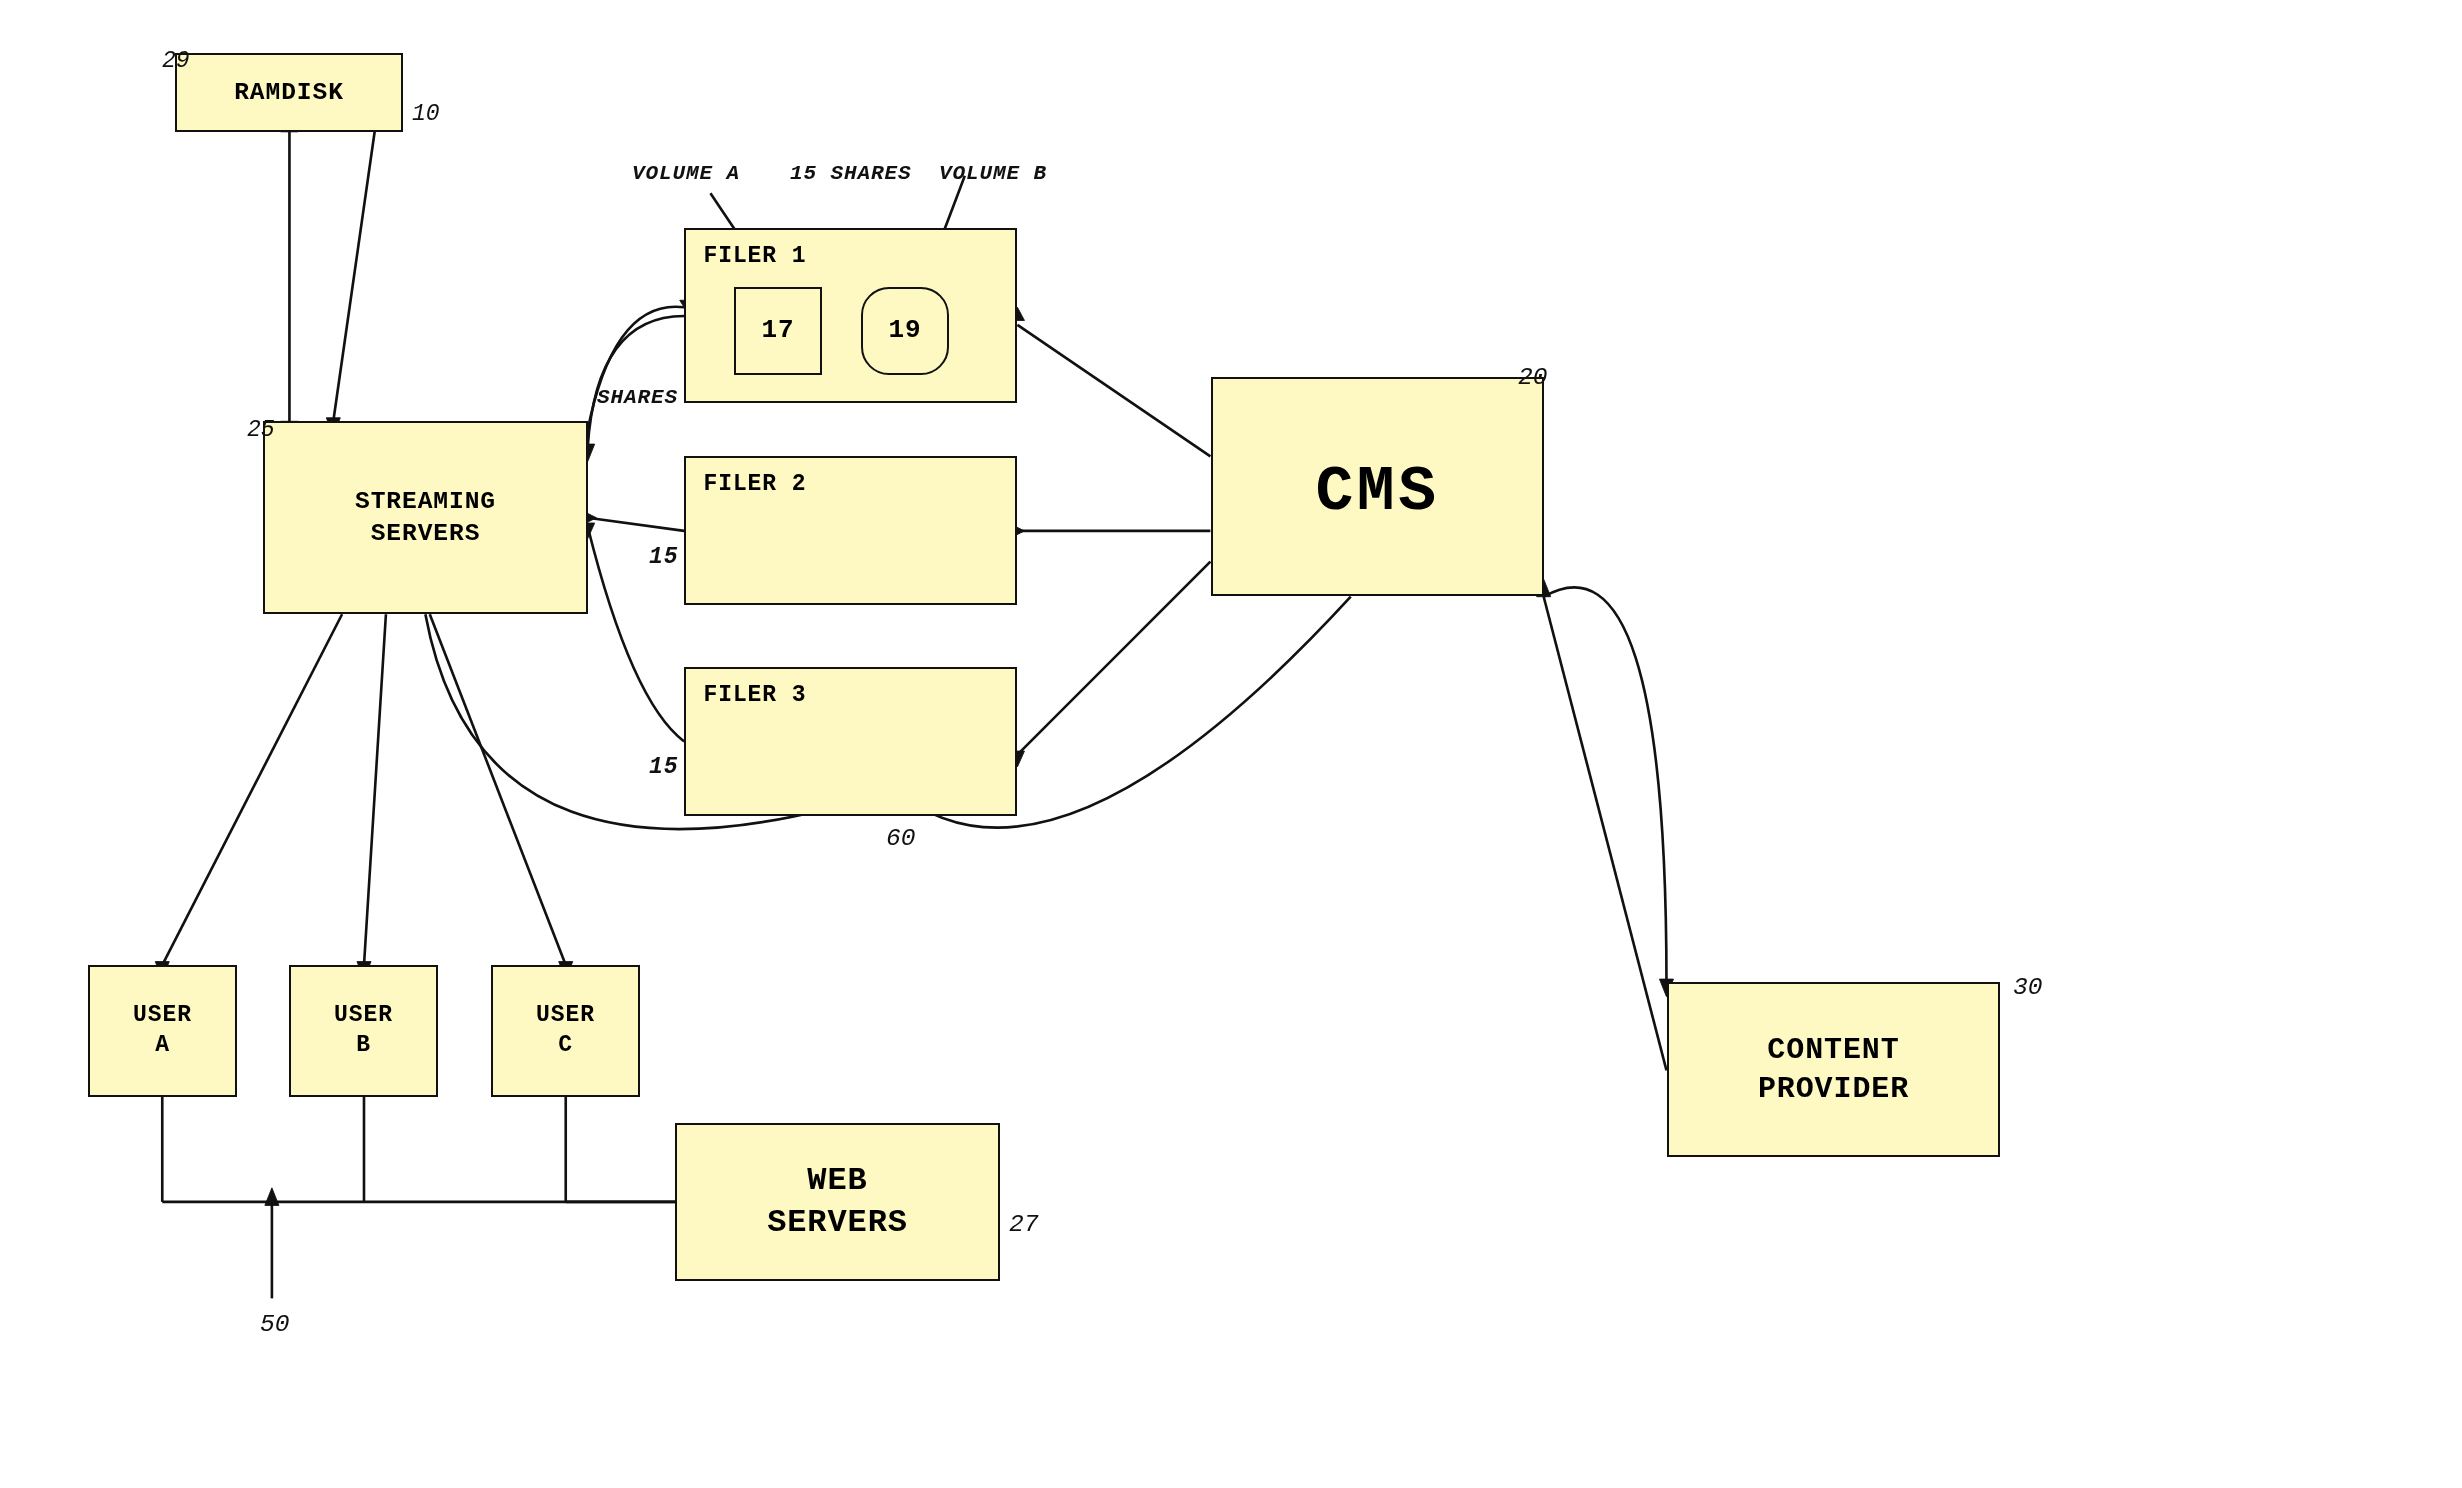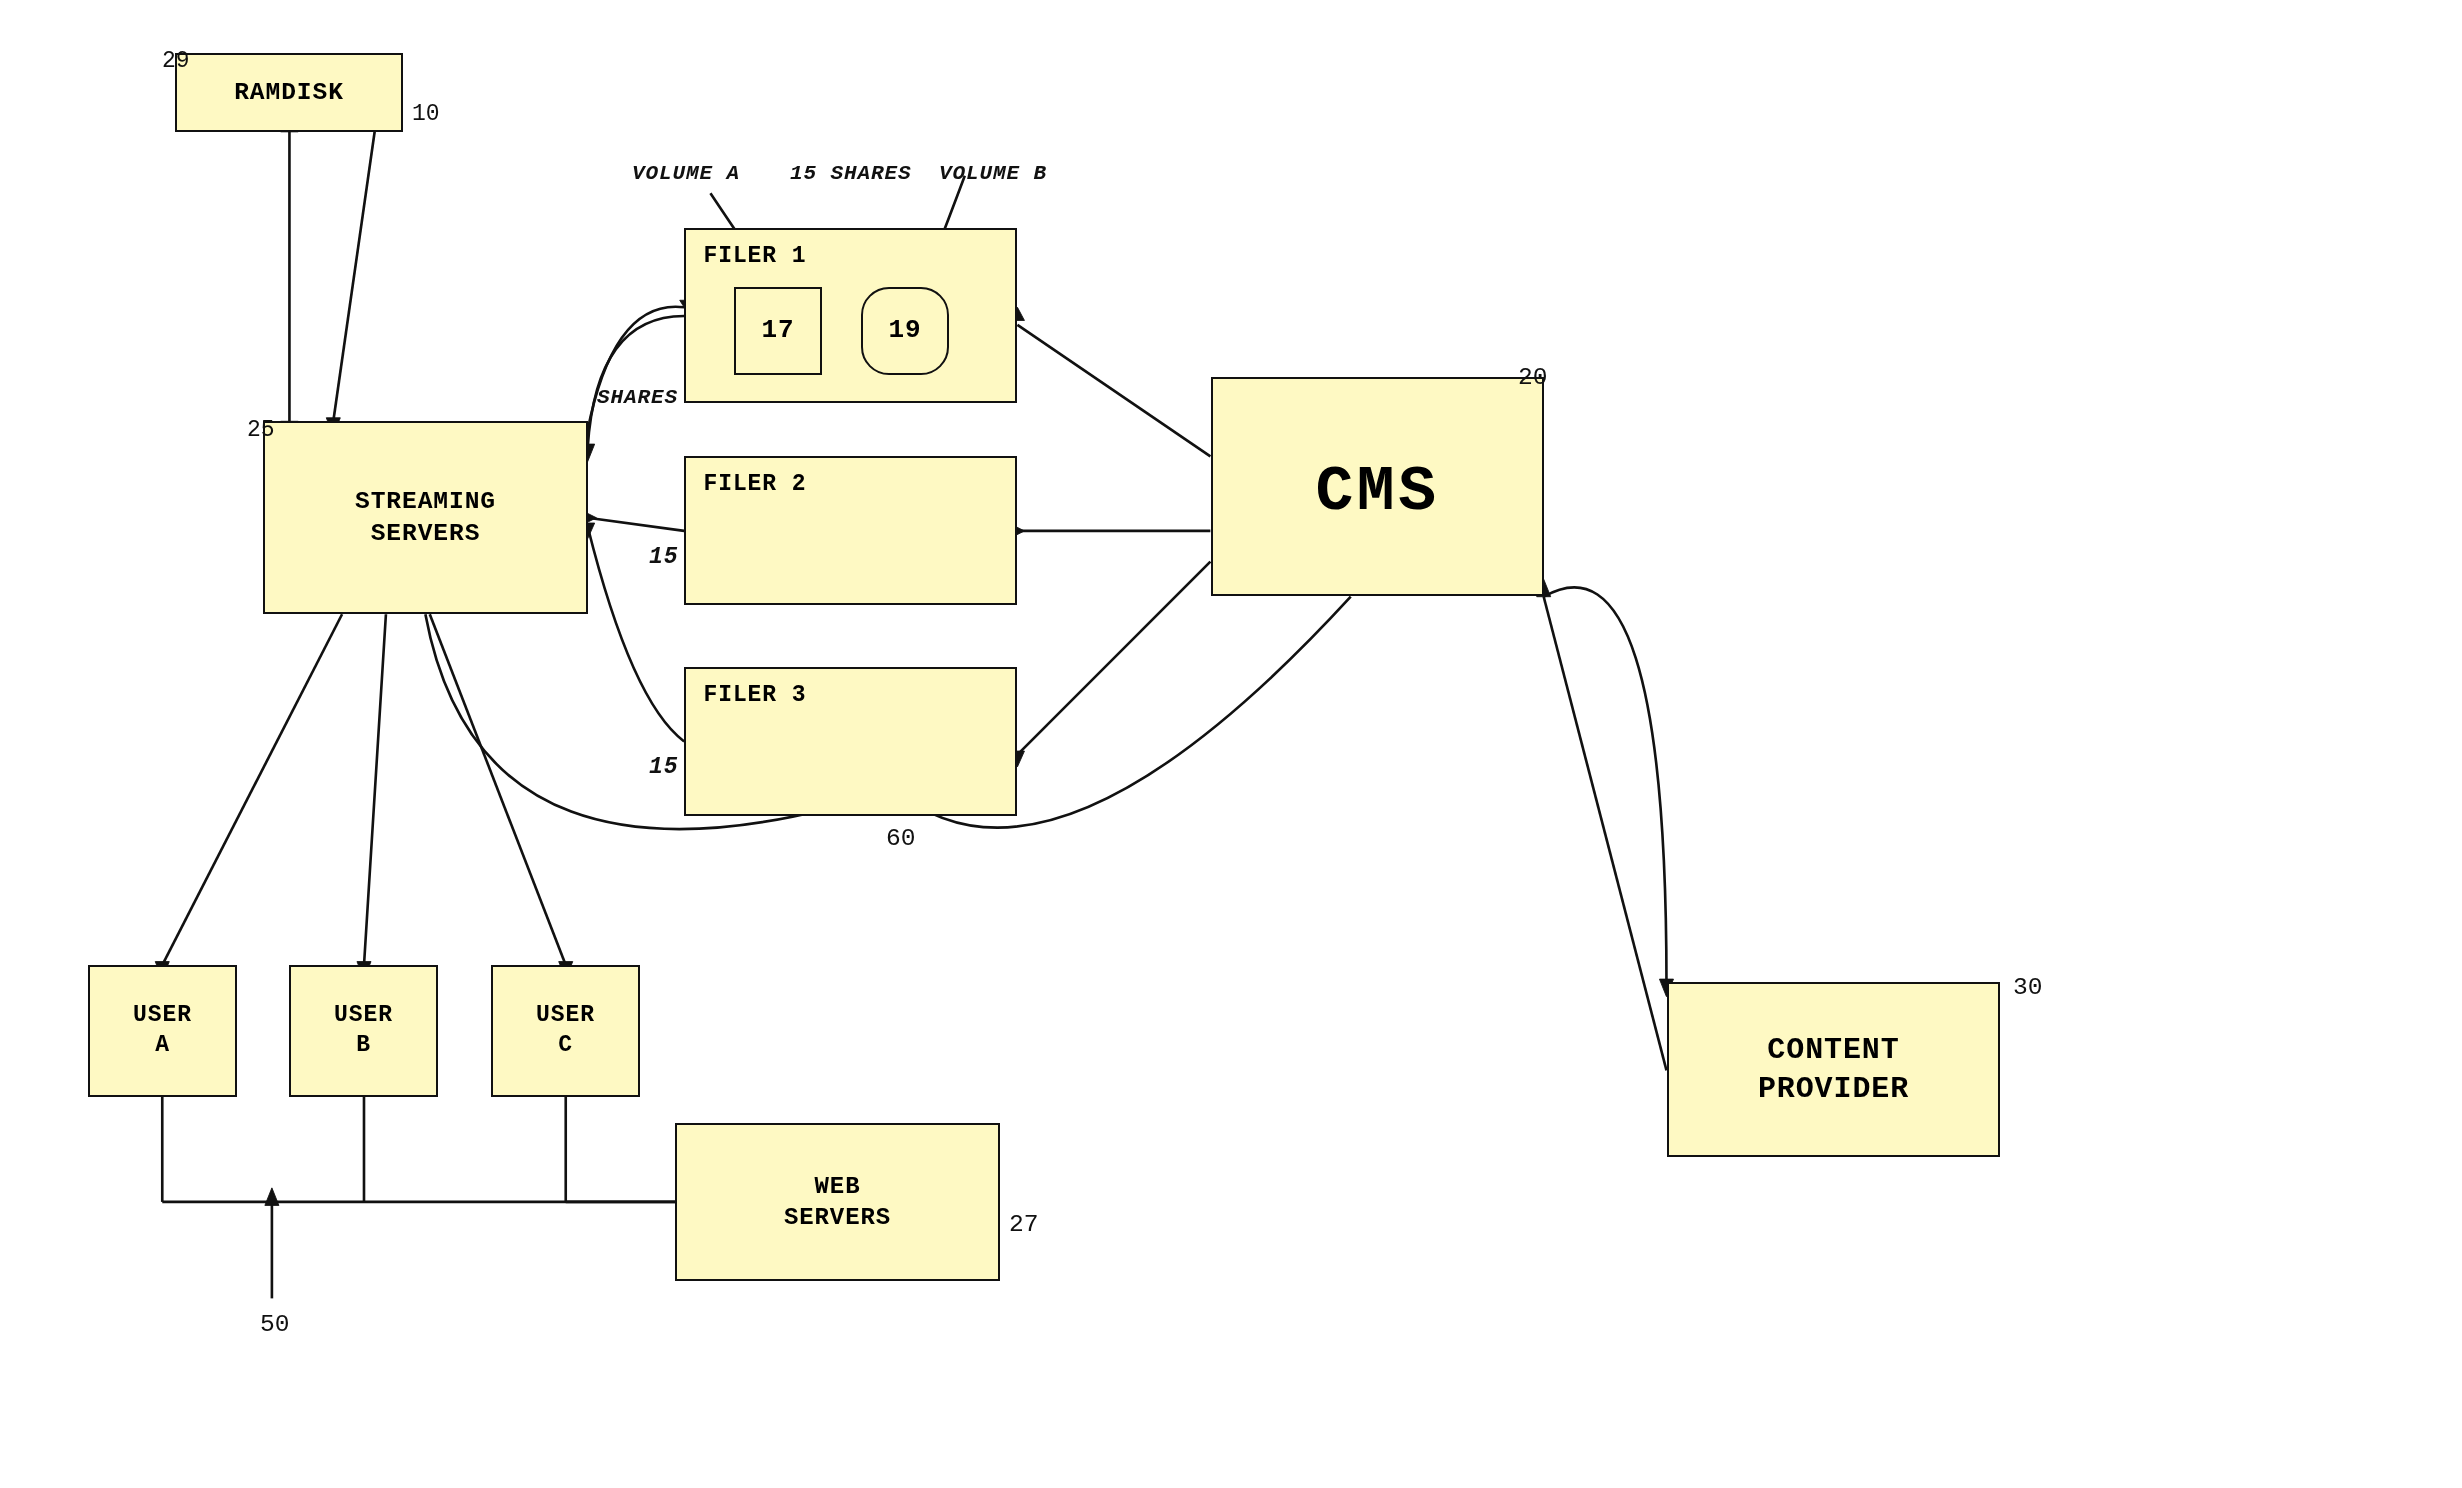--- a/index.html
+++ b/index.html
@@ -32,20 +32,21 @@
       font-size: 24.6px;
       line-height: 1.3;
       font-family: 'Courier New', Courier, monospace;
       font-weight: bold;
       text-transform: uppercase;
     }
     .ref-num {
       position: absolute;
       font-size: 23px;
       font-family: 'Courier New', Courier, monospace;
+      font-style: italic;
       color: #111;
     }
     .annotation {
       position: absolute;
       font-size: 19.3px;
       font-family: 'Courier New', Courier, monospace;
       font-style: italic;
       color: #111;
       font-weight: bold;
       letter-spacing: 0.9px;
@@ -196,21 +197,21 @@
 
   <div class="box" style="left:289px; top:965px; width:149px; height:132px;">
     <span class="box-label" style="font-size:23px;">USER<br>B</span>
   </div>
 
   <div class="box" style="left:491px; top:965px; width:149px; height:132px;">
     <span class="box-label" style="font-size:23px;">USER<br>C</span>
   </div>
 
   <div class="box" style="left:675px; top:1123px; width:325px; height:158px;">
-    <span class="box-label" style="font-size:24px;">WEB<br>SERVERS</span>
+    <span class="box-label" style="font-size:32px;">WEB<br>SERVERS</span>
   </div>
   <span class="ref-num" style="left:1009px; top:1211px; font-size:24.6px;">27</span>
 
   <div class="box" style="left:1667px; top:982px; width:333px; height:175px;">
     <span class="box-label" style="font-size:30px;">CONTENT<br>PROVIDER</span>
   </div>
   <span class="ref-num" style="left:2013px; top:974px; font-size:24.6px;">30</span>
 
   <span class="ref-num" style="left:260px; top:1311px; font-size:24.6px;">50</span>
 

